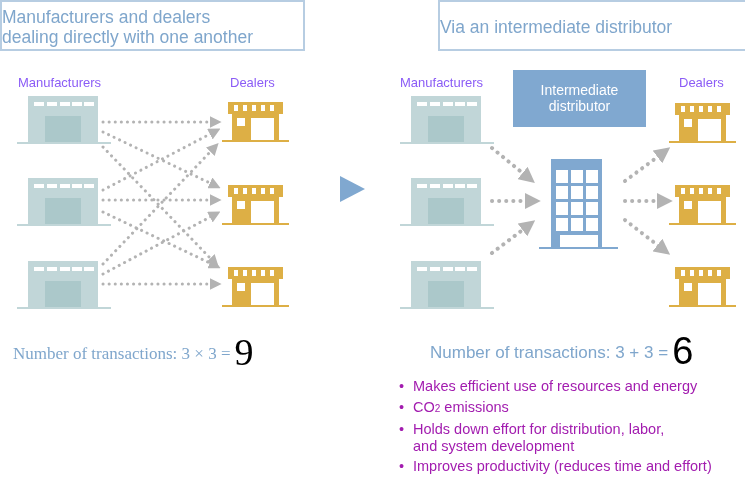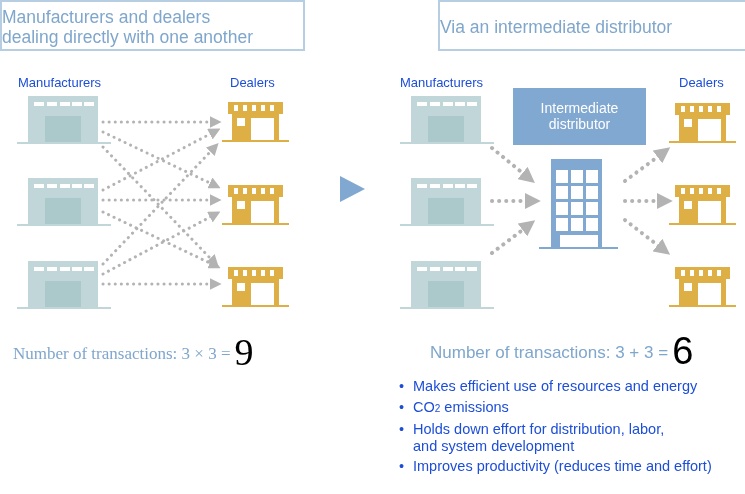--- a/index.html
+++ b/index.html
@@ -2,26 +2,26 @@
 <html><head>
 <meta charset="utf-8">
 <style>
   html, body { margin: 0; padding: 0; background: #ffffff; }
   body { width: 745px; height: 494px; position: relative; overflow: hidden;
          font-family: "Liberation Sans", sans-serif; }
   .title-box { position: absolute; border: 2px solid #b7cde2; color: #7fa6cc;
                box-sizing: border-box; text-align: left; font-size: 17.5px; line-height: 20px; }
   .title-left { left: 0; top: 0; width: 305px; height: 51px; padding-top: 5px; }
   .title-right { left: 438px; top: 0; width: 340px; height: 51px; padding-top: 15px; }
-  .label { position: absolute; font-size: 13px; color: #1d4ed8; }
+  .label { position: absolute; font-size: 13px; color: #8b5cf6; }
   .tx { position: absolute; color: #7fa6cc; font-size: 17px; white-space: nowrap; }
   .tx .big { color: #000; font-size: 38px; font-weight: normal; vertical-align: -6px; margin-left: 4px; }
-  .dist-box { position: absolute; left: 513px; top: 88px; width: 133px; height: 57px; background: #80a8d0;
+  .dist-box { position: absolute; left: 513px; top: 70px; width: 133px; height: 57px; background: #80a8d0;
               color: #fff; font-size: 14px; line-height: 16px; text-align: center; box-sizing: border-box; padding-top: 12px; }
-  .benefits { position: absolute; left: 399px; top: 378px; font-size: 14.5px; color: #1d4ed8; line-height: 16.5px; }
+  .benefits { position: absolute; left: 399px; top: 378px; font-size: 14.5px; color: #a21caf; line-height: 16.5px; }
   .benefits .item { position: relative; padding-left: 14px; margin-bottom: 4px; }
   .benefits .item::before { content: "\2022"; position: absolute; left: 0; top: 0; }
   .benefits sub { font-size: 10px; vertical-align: 0; }
   svg.canvas { position: absolute; left: 0; top: 0; }
 </style>
 </head>
 <body>
 
 <div class="title-box title-left">
   <div>Manufacturers and dealers</div>

